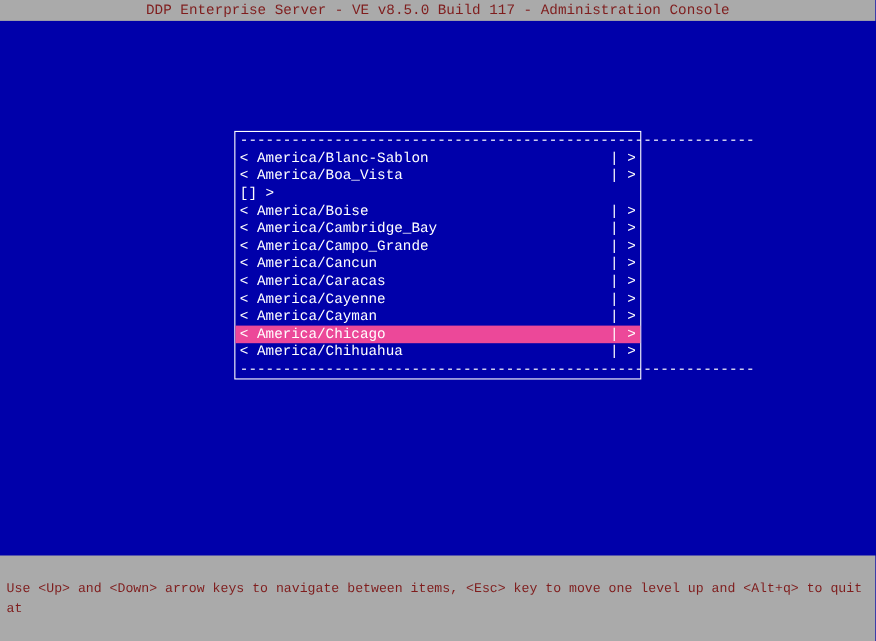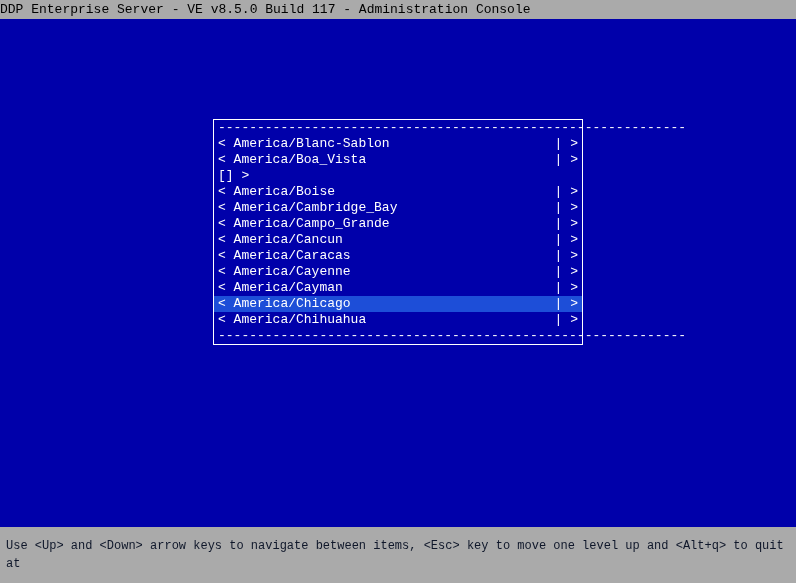--- a/index.html
+++ b/index.html
@@ -14,22 +14,22 @@
       background-color: #0000aa;
       font-family: 'Courier New', Courier, monospace;
       font-size: 13px;
       color: #ffffff;
       overflow: hidden;
       position: relative;
     }
 
     #title-bar {
       background-color: #aaaaaa;
-      color: #000000;
-      text-align: left;
+      color: #7f1d1d;
+      text-align: center;
       padding: 2px 0;
       font-size: 13px;
     }
 
     #main-content {
       display: flex;
       justify-content: center;
       align-items: flex-start;
       padding-top: 100px;
     }
@@ -47,21 +47,21 @@
       display: flex;
       align-items: center;
       padding: 0 4px;
       white-space: pre;
       cursor: pointer;
       height: 16px;
       line-height: 16px;
     }
 
     .list-item.selected {
-      background-color: #1d4ed8;
+      background-color: #ec4899;
       color: #ffffff;
       align-items: flex-end;
     }
 
     .item-left {
       flex: 1;
       overflow: hidden;
     }
 
     .item-right {
@@ -69,22 +69,22 @@
       min-width: 20px;
       text-align: right;
     }
 
     #status-bar {
       position: absolute;
       bottom: 0;
       left: 0;
       right: 0;
       background-color: #aaaaaa;
-      color: #0f172a;
-      padding: 10px 6px;
+      color: #7f1d1d;
+      padding: 21px 6px;
       font-size: 12px;
       line-height: 1.5;
     }
   </style>
 </head>
 <body>
 
 <div id="title-bar">
   <span>DDP Enterprise Server - VE v8.5.0 Build 117 - Administration Console</span>
 </div>

